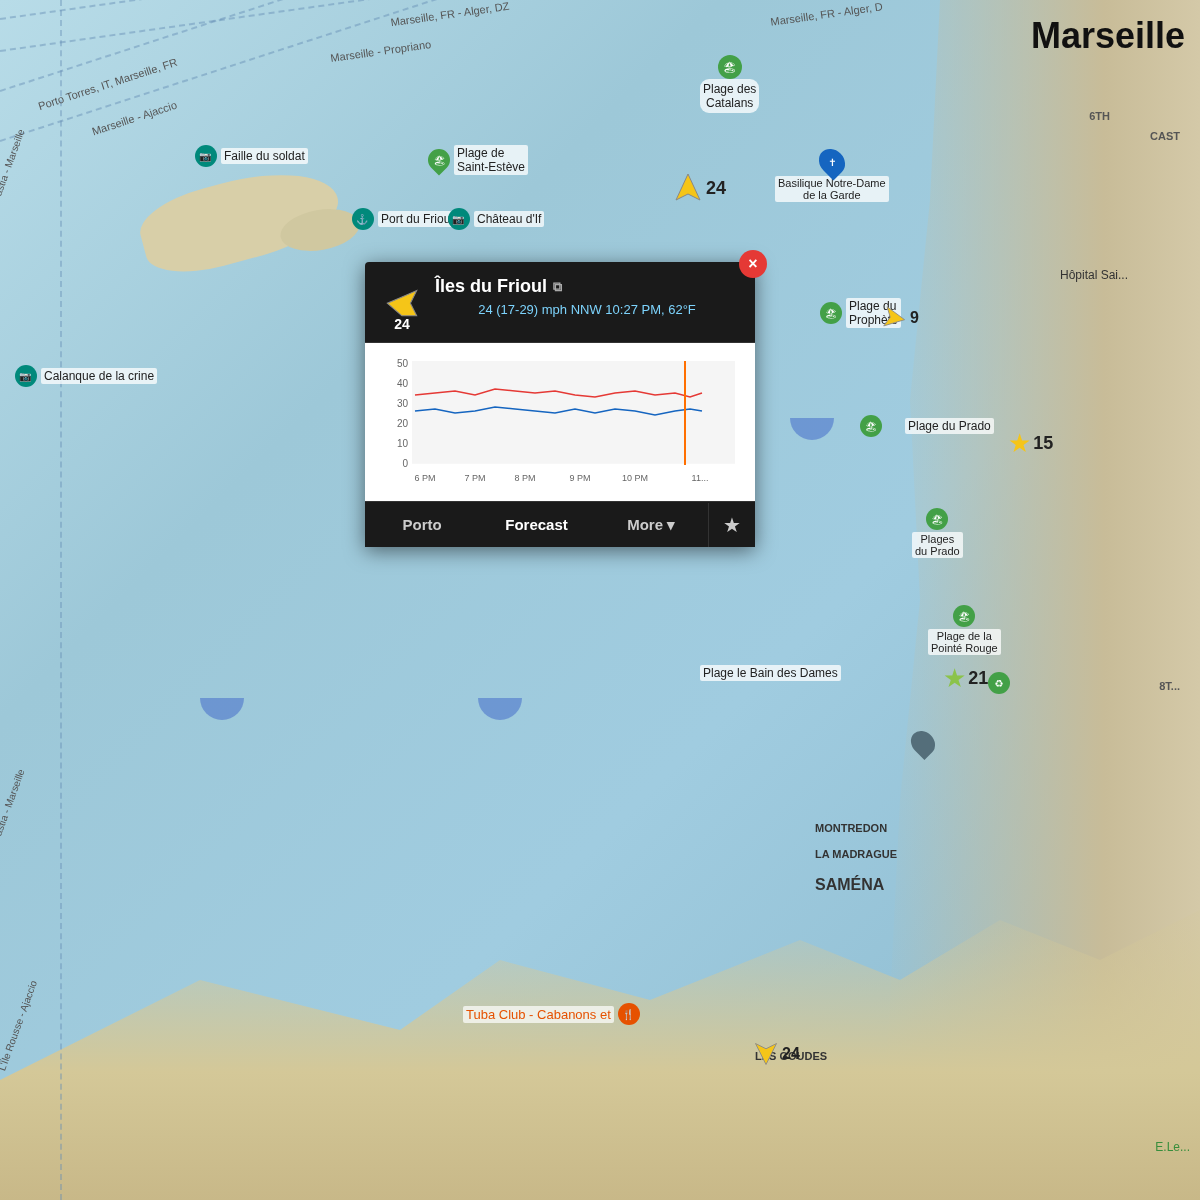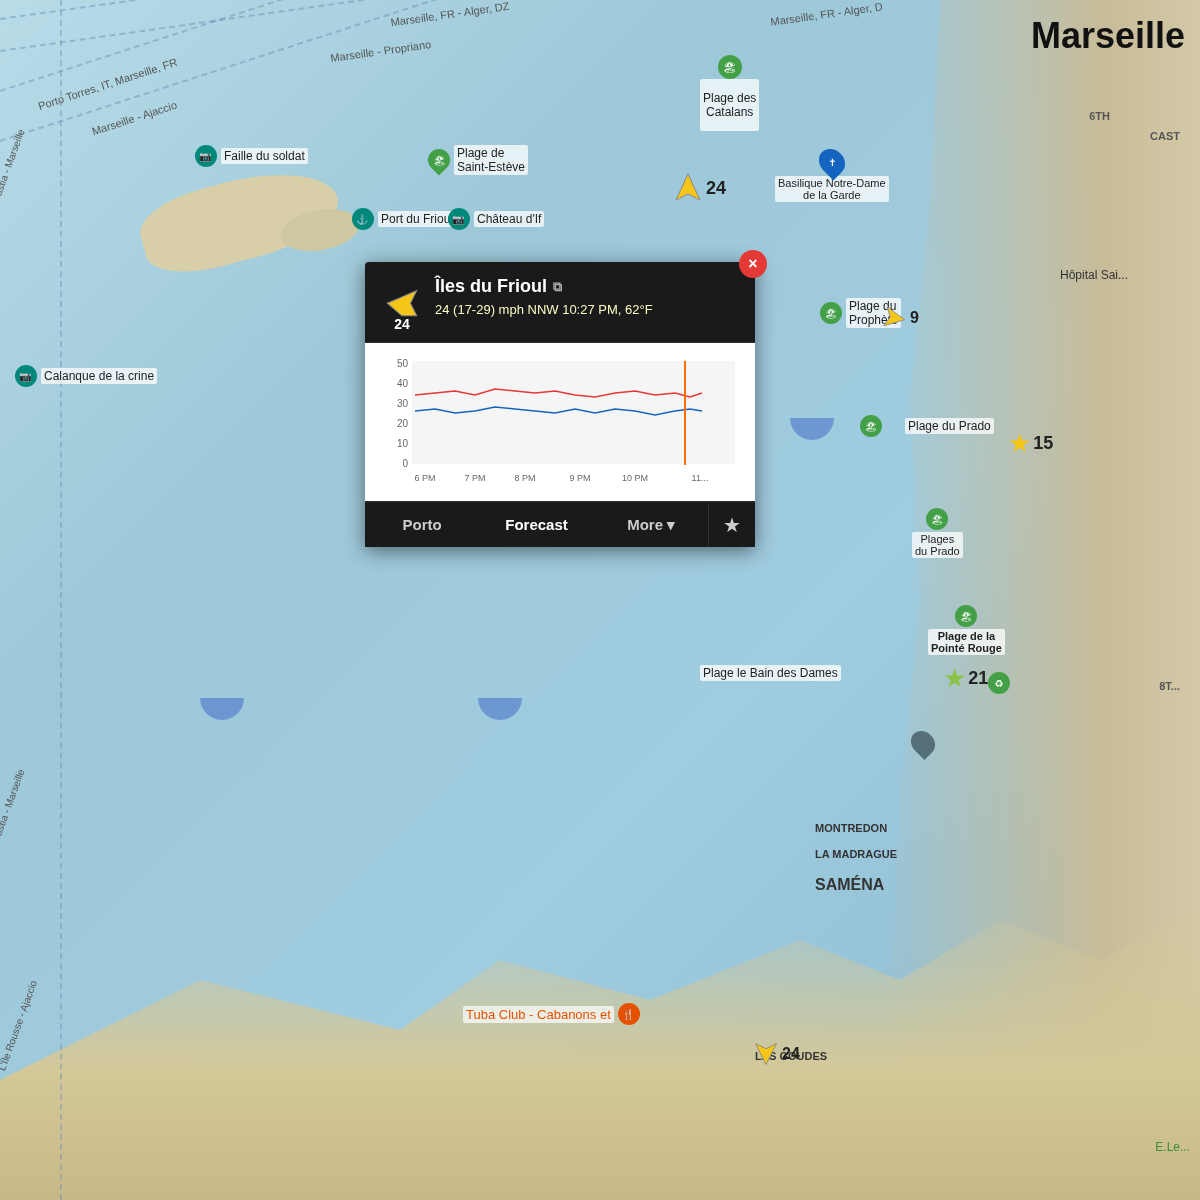--- a/index.html
+++ b/index.html
@@ -117,22 +117,23 @@
       margin-bottom: 4px;
     }
 
     .popup-link-icon {
       font-size: 13px;
       color: #aaa;
     }
 
     .popup-subtitle {
       font-size: 13px;
-      color: #fef9c3;
+      color: #7dd3fc;
       line-height: 1.4;
+      text-align: center;
     }
 
     
     .popup-chart {
       padding: 10px 12px 8px;
       background: #fff;
     }
 
     .chart-container {
       width: 100%;
@@ -241,21 +242,21 @@
     <span style="font-size:12px;color:#222;font-weight:500;background:rgba(255,255,255,0.75);padding:1px 3px;border-radius:2px;">Port du Frioul</span>
   </div>
 
   <div style="position:absolute;top:208px;left:448px;display:flex;align-items:center;gap:4px;">
     <div style="width:22px;height:22px;background:#00897b;border-radius:50%;display:flex;align-items:center;justify-content:center;color:white;font-size:10px;">📷</div>
     <span style="font-size:12px;color:#222;font-weight:500;background:rgba(255,255,255,0.75);padding:1px 3px;border-radius:2px;">Château d'If</span>
   </div>
 
   <div style="position:absolute;top:55px;left:700px;display:flex;flex-direction:column;align-items:center;">
     <div style="width:24px;height:24px;background:#43a047;border-radius:50%;display:flex;align-items:center;justify-content:center;color:white;font-size:11px;">🏖</div>
-    <span style="font-size:12px;color:#222;font-weight:500;text-align:center;background:rgba(255,255,255,0.75);padding:12px 3px;border-radius:2px;">Plage des<br>Catalans</span>
+    <span style="font-size:12px;color:#222;font-weight:500;text-align:center;background:rgba(255,255,255,0.75);padding:3px 3px;border-radius:9px;">Plage des<br>Catalans</span>
   </div>
 
   <div style="position:absolute;top:148px;left:775px;display:flex;flex-direction:column;align-items:center;">
     <div style="width:24px;height:28px;background:#1565c0;border-radius:50% 50% 50% 0;transform:rotate(-45deg);display:flex;align-items:center;justify-content:center;">
       <span style="transform:rotate(45deg);color:white;font-size:10px;">✝</span>
     </div>
     <span style="font-size:11px;color:#222;font-weight:500;text-align:center;background:rgba(255,255,255,0.75);padding:1px 3px;border-radius:2px;">Basilique Notre-Dame<br>de la Garde</span>
   </div>
 
   <div style="position:absolute;top:268px;left:1060px;display:flex;align-items:center;gap:2px;">
@@ -286,21 +287,21 @@
     <span style="font-size:13px;color:#e65100;font-weight:500;background:rgba(255,255,255,0.7);padding:1px 3px;border-radius:2px;">Tuba Club - Cabanons et</span>
     <div style="width:22px;height:22px;background:#e65100;border-radius:50%;display:flex;align-items:center;justify-content:center;color:white;font-size:10px;">🍴</div>
   </div>
 
   <div style="position:absolute;top:110px;right:90px;font-size:11px;font-weight:bold;color:#555;">6TH</div>
   <div style="position:absolute;top:130px;right:20px;font-size:11px;font-weight:bold;color:#555;">CAST</div>
   <div style="position:absolute;top:680px;right:20px;font-size:11px;font-weight:bold;color:#555;">8T...</div>
 
   <div style="position:absolute;top:605px;left:928px;display:flex;flex-direction:column;align-items:center;gap:2px;">
     <div style="width:22px;height:22px;background:#43a047;border-radius:50%;display:flex;align-items:center;justify-content:center;color:white;font-size:10px;">🏖</div>
-    <span style="font-size:11px;color:#222;font-weight:700;text-align:center;background:rgba(255,255,255,0.75);padding:1px 3px;border-radius:2px;">Plage de la<br>Pointé Rouge</span>
+    <span style="font-size:11px;color:#222;font-weight:400;text-align:center;background:rgba(255,255,255,0.75);padding:1px 3px;border-radius:2px;">Plage de la<br>Pointé Rouge</span>
   </div>
 
   <div style="position:absolute;top:665px;left:700px;display:flex;align-items:center;gap:4px;">
     <span style="font-size:12px;color:#222;font-weight:500;background:rgba(255,255,255,0.75);padding:1px 3px;border-radius:2px;">Plage le Bain des Dames</span>
   </div>
 
   <div style="position:absolute;top:822px;left:815px;font-size:11px;font-weight:bold;color:#333;">MONTREDON</div>
   <div style="position:absolute;top:848px;left:815px;font-size:11px;font-weight:bold;color:#333;">LA MADRAGUE</div>
   <div style="position:absolute;top:876px;left:815px;font-size:16px;font-weight:bold;color:#333;">SAMÉNA</div>
   <div style="position:absolute;top:1050px;left:755px;font-size:11px;font-weight:bold;color:#333;">LES GOUDES</div>

